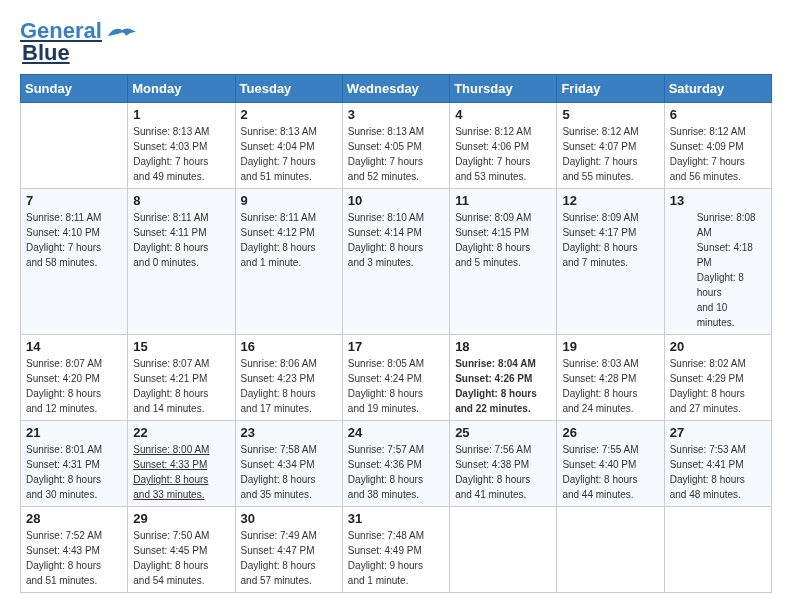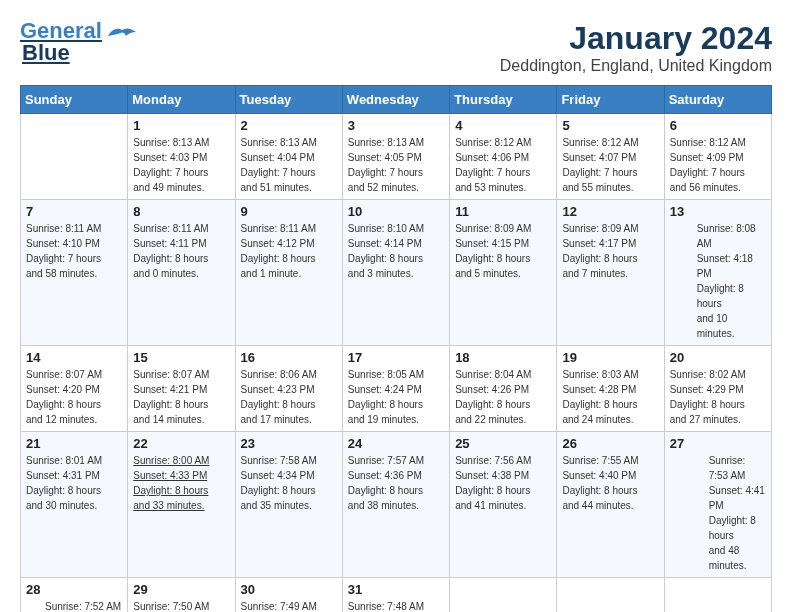--- a/index.html
+++ b/index.html
@@ -83,24 +83,20 @@
         <span style="color:#3a7fc1;">General</span><br>
         <span style="color:#1a3a5c; margin-left:2px;">Blue</span>
       </div>
       <div style="margin-left:4px; margin-top:-10px;">
         <svg width="32" height="22" viewBox="0 0 32 22">
           <path d="M2 12 Q8 2 16 6 Q22 2 30 8 Q24 8 20 12 Q18 6 12 10 Z" fill="#3a7fc1"></path>
         </svg>
       </div>
     </div>
   </div>
-  <div class="title-area">
-    <div class="month-title">January 2024</div>
-    <div class="subtitle">Deddington, England, United Kingdom</div>
-  </div>
 </div>
 
 <table class="calendar-table">
   <thead>
     <tr>
     <th>Sunday</th>
         <th>Monday</th>
         <th>Tuesday</th>
         <th>Wednesday</th>
         <th>Thursday</th>
@@ -229,21 +225,21 @@
         </td>
         <td>
           <div class="day-number">17</div>
           <div class="day-info" style="white-space: pre-line;">Sunrise: 8:05 AM
 Sunset: 4:24 PM
 Daylight: 8 hours
 and 19 minutes.</div>
         </td>
         <td>
           <div class="day-number">18</div>
-          <div class="day-info" style="white-space: pre-line;">Sunrise: 8:04 AM
+          <div class="day-info" style="white-space: pre-line; font-weight: bold;">Sunrise: 8:04 AM
 Sunset: 4:26 PM
 Daylight: 8 hours
 and 22 minutes.</div>
         </td>
         <td>
           <div class="day-number">19</div>
           <div class="day-info" style="white-space: pre-line;">Sunrise: 8:03 AM
 Sunset: 4:28 PM
 Daylight: 8 hours
 and 24 minutes.</div>
@@ -294,30 +290,30 @@
         </td>
         <td>
           <div class="day-number">26</div>
           <div class="day-info" style="white-space: pre-line;">Sunrise: 7:55 AM
 Sunset: 4:40 PM
 Daylight: 8 hours
 and 44 minutes.</div>
         </td>
         <td>
           <div class="day-number">27</div>
-          <div class="day-info" style="white-space: pre-line; margin-left: 39px;">Sunrise: 7:53 AM
+          <div class="day-info" style="white-space: pre-line;">Sunrise: 7:53 AM
 Sunset: 4:41 PM
 Daylight: 8 hours
 and 48 minutes.</div>
         </td>
       </tr>
       <tr>
         <td>
           <div class="day-number">28</div>
-          <div class="day-info" style="white-space: pre-line; margin-left: 19px;">Sunrise: 7:52 AM
+          <div class="day-info" style="white-space: pre-line;">Sunrise: 7:52 AM
 Sunset: 4:43 PM
 Daylight: 8 hours
 and 51 minutes.</div>
         </td>
         <td>
           <div class="day-number">29</div>
           <div class="day-info" style="white-space: pre-line;">Sunrise: 7:50 AM
 Sunset: 4:45 PM
 Daylight: 8 hours
 and 54 minutes.</div>

